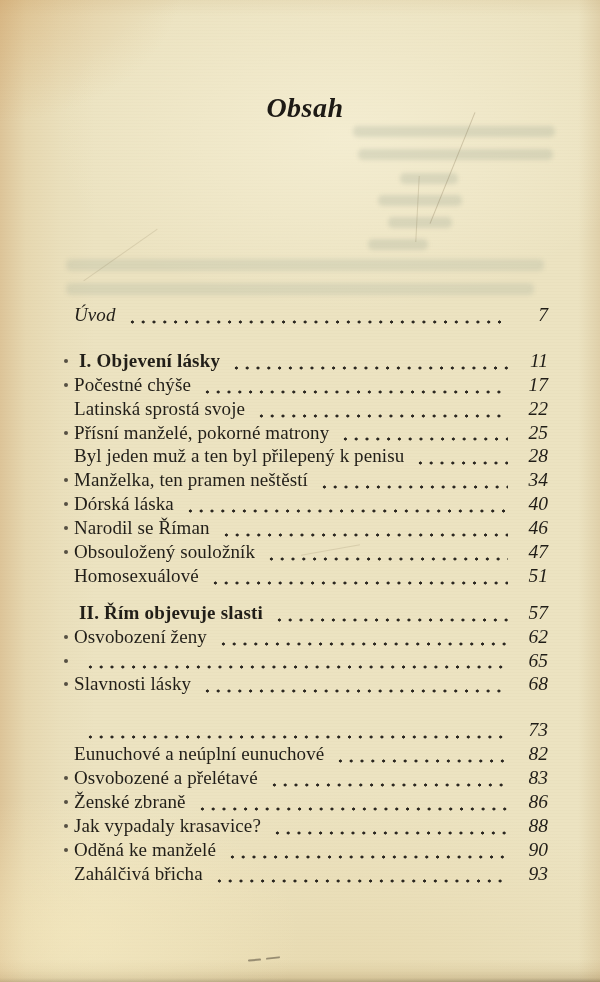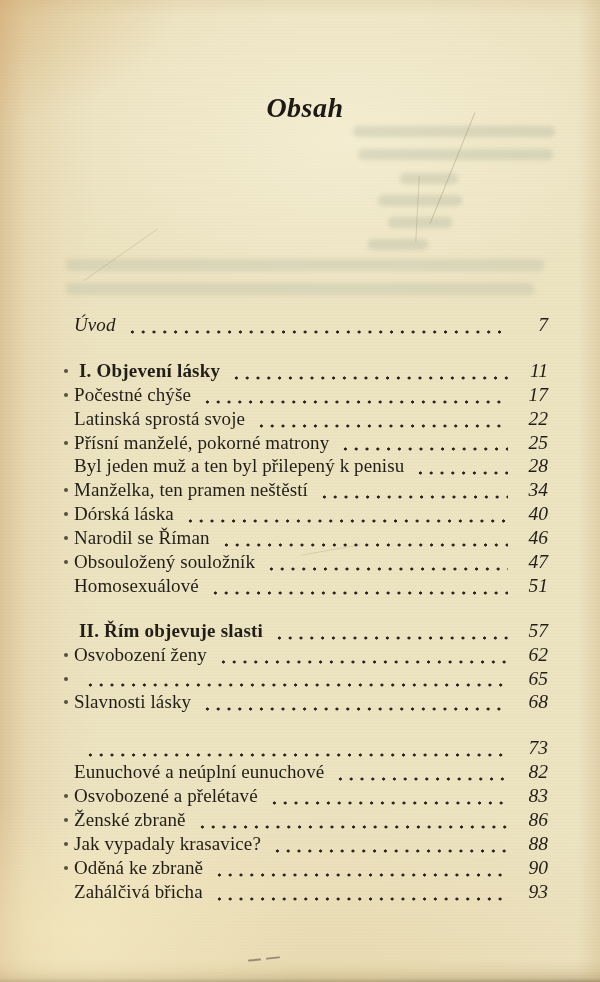--- a/index.html
+++ b/index.html
@@ -21,24 +21,24 @@
       linear-gradient(to top, rgba(75,55,28,0.50) 0px, rgba(130,100,55,0.28) 4px, rgba(160,130,80,0.12) 12px, transparent 22px),
       linear-gradient(to bottom, rgba(195,165,110,0.14), transparent 16px),
       repeating-linear-gradient(0deg, rgba(130,110,70,0.025) 0 1px, transparent 1px 3px);
   }
   .book-title{
     position:absolute;top:92px;left:0;width:100%;
     margin:0;text-align:center;text-indent:10px;
     font-size:28px;font-weight:bold;font-style:italic;
     letter-spacing:0.5px;color:#1d1a15;
   }
-  .toc{position:absolute;left:62px;top:314px;right:52px;}
+  .toc{position:absolute;left:62px;top:304px;right:52px;}
   .toc-section{margin:0;}
   .section-chapter-1{margin-top:22px;}
-  .section-chapter-2{margin-top:21px;}
+  .section-chapter-2{margin-top:13px;}
   .section-chapter-3{margin-top:22px;}
   .toc-row{
     position:relative;display:flex;align-items:baseline;
     height:23.9px;font-size:19px;color:#211e18;
   }
   .toc-row .bullet{flex:0 0 12px;width:12px;}
   .toc-row.marked .bullet::after{
     content:"";position:absolute;left:2px;top:9px;width:4px;height:4px;
     border-radius:50%;background:#3b362d;opacity:0.85;
   }
@@ -225,21 +225,21 @@
     <span class="pagenum">86</span>
   </div>
         <div class="toc-row plain marked">
     <span class="bullet"></span>
     <span class="label">Jak vypadaly krasavice?</span>
     <span class="leader"></span>
     <span class="pagenum">88</span>
   </div>
         <div class="toc-row plain marked">
     <span class="bullet"></span>
-    <span class="label">Oděná ke zbraně</span>
+    <span class="label">Oděná ke manželé</span>
     <span class="leader"></span>
     <span class="pagenum">90</span>
   </div>
         <div class="toc-row plain">
     <span class="bullet"></span>
     <span class="label">Zahálčivá břicha</span>
     <span class="leader"></span>
     <span class="pagenum">93</span>
   </div>
       </div>

